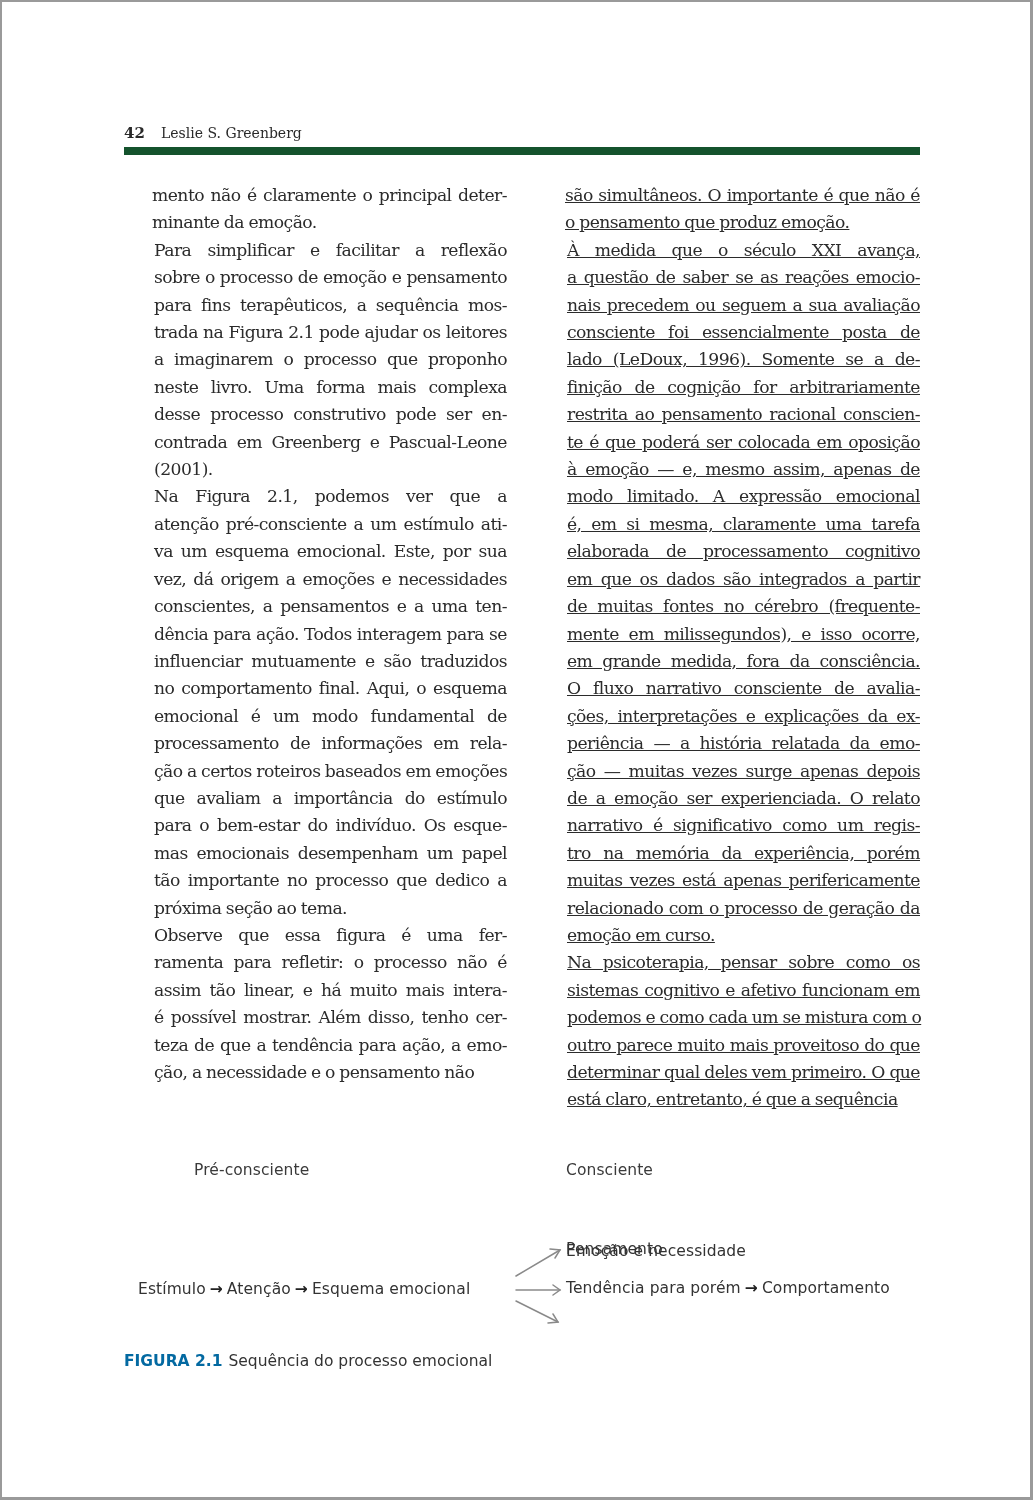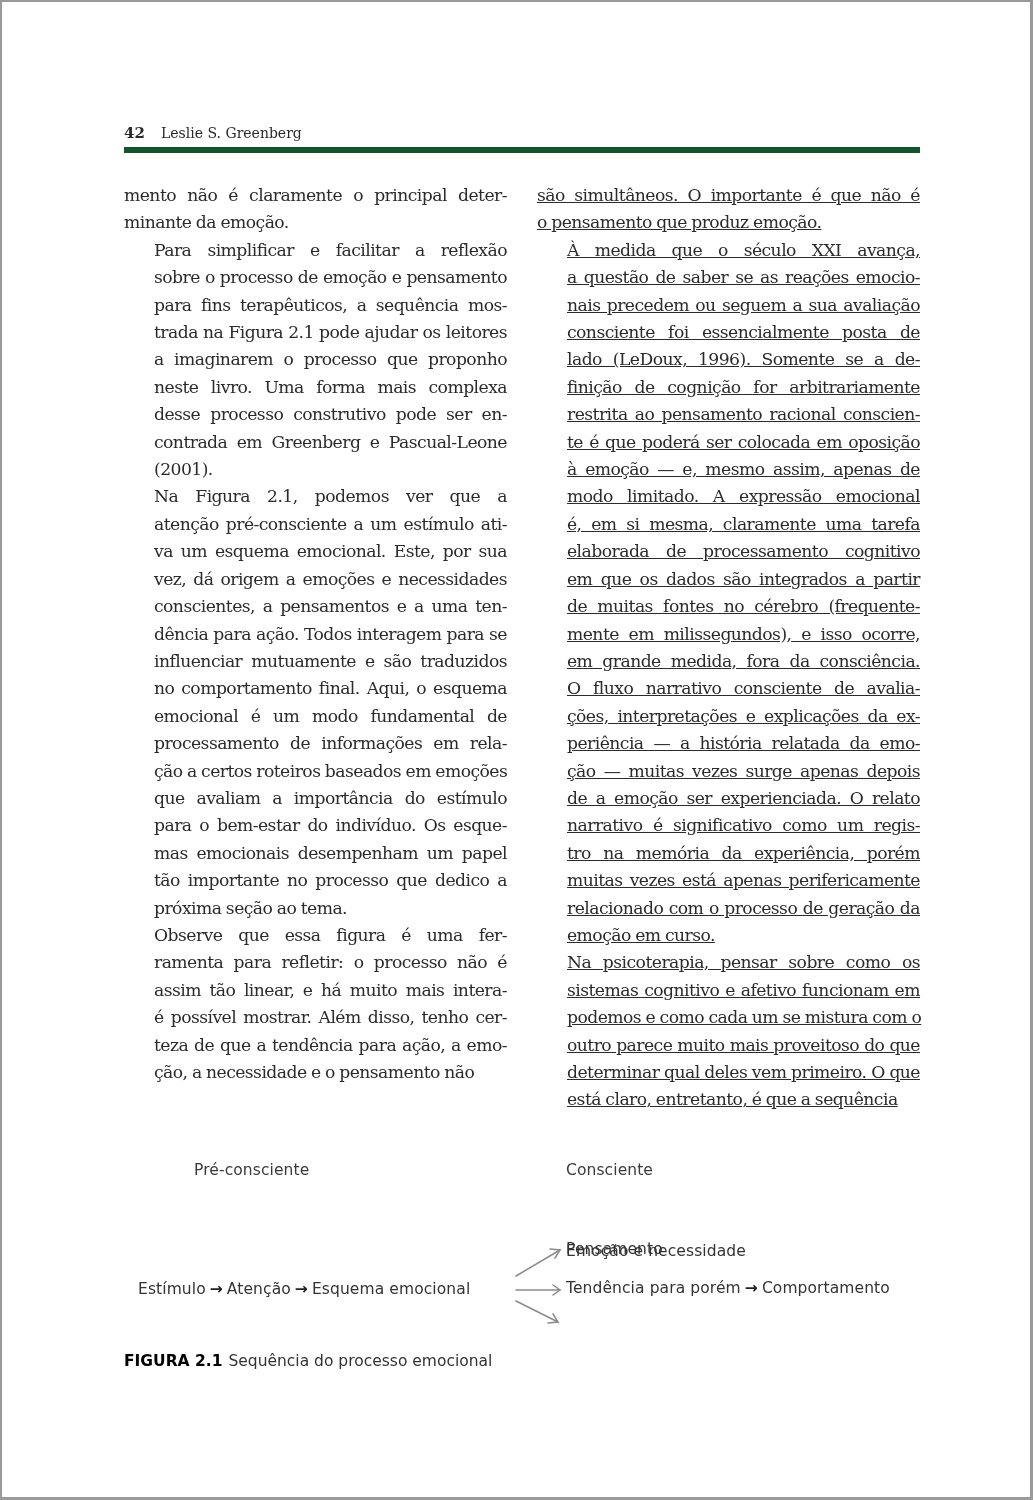--- a/index.html
+++ b/index.html
@@ -3,44 +3,44 @@
   <meta charset="utf-8">
   <style>
     html, body { margin: 0; padding: 0; background: #ffffff; }
     body {
       width: 1033px; height: 1500px; position: relative; overflow: hidden;
       box-sizing: border-box; border: 2px solid #9a9a9a; border-bottom-width: 3px; border-right-width: 3px;
     }
     .page { position: absolute; left: 0; top: 0; width: 1033px; height: 1500px; }
     .running-head {
       position: absolute; left: 122px; top: 121px; width: 796px; height: 24px;
-      border-bottom: 6px solid #14532d; font-family: "DejaVu Serif", serif; color: #2a2a2a;
+      border-bottom: 8px solid #14532d; font-family: "DejaVu Serif", serif; color: #2a2a2a;
     }
     .running-head .pagenum { position: absolute; left: 0; top: 1px; font-weight: bold; font-size: 15px; }
     .running-head .author { position: absolute; left: 37px; top: 2px; font-size: 14px; }
     .col {
       position: absolute; top: 180px; width: 383px;
       font-family: "DejaVu Serif", serif; font-size: 17.2px; line-height: 27.4px; color: #2b2b2b;
       text-align: justify; hyphens: manual; letter-spacing: -0.55px; word-spacing: -0.5px;
     }
     .col.left { left: 122px; }
     .col.right { left: 535px; text-decoration: underline; }
     .col p { margin: 0; text-indent: 30px; }
-    .col p.cont { text-indent: 0; }
+    .col p.cont { text-indent: 0; margin-left: 28px; }
     .col .ln { display: block; text-align: justify; text-align-last: justify; white-space: nowrap; }
     .col .ln.last { text-align-last: left; }
     .figure {
       position: absolute; left: 0; top: 0; width: 1033px; height: 1500px;
       font-family: "DejaVu Sans", sans-serif; color: #333;
     }
     .fig-label { position: absolute; font-size: 15.5px; color: #3a3a3a; letter-spacing: 0.1px; }
     .fig-node { position: absolute; font-size: 15.5px; color: #333; white-space: nowrap; letter-spacing: 0.1px; }
     .arrow-bold { font-weight: bold; color: #222; margin: 0 4px; }
     .fig-caption { position: absolute; left: 122px; top: 1350px; font-size: 15.5px; color: #333; white-space: nowrap; }
-    .fig-caption .num { font-weight: bold; margin-right: 6px; color: #000000; }
+    .fig-caption .num { font-weight: bold; margin-right: 6px; color: #0369a1; }
     svg.branches { position: absolute; left: 510px; top: 1240px; }
   </style>
 </head>
 <body>
 
 <div class="page">
 
   <div class="running-head">
     <span class="pagenum">42</span>
     <span class="author">Leslie S. Greenberg</span>

